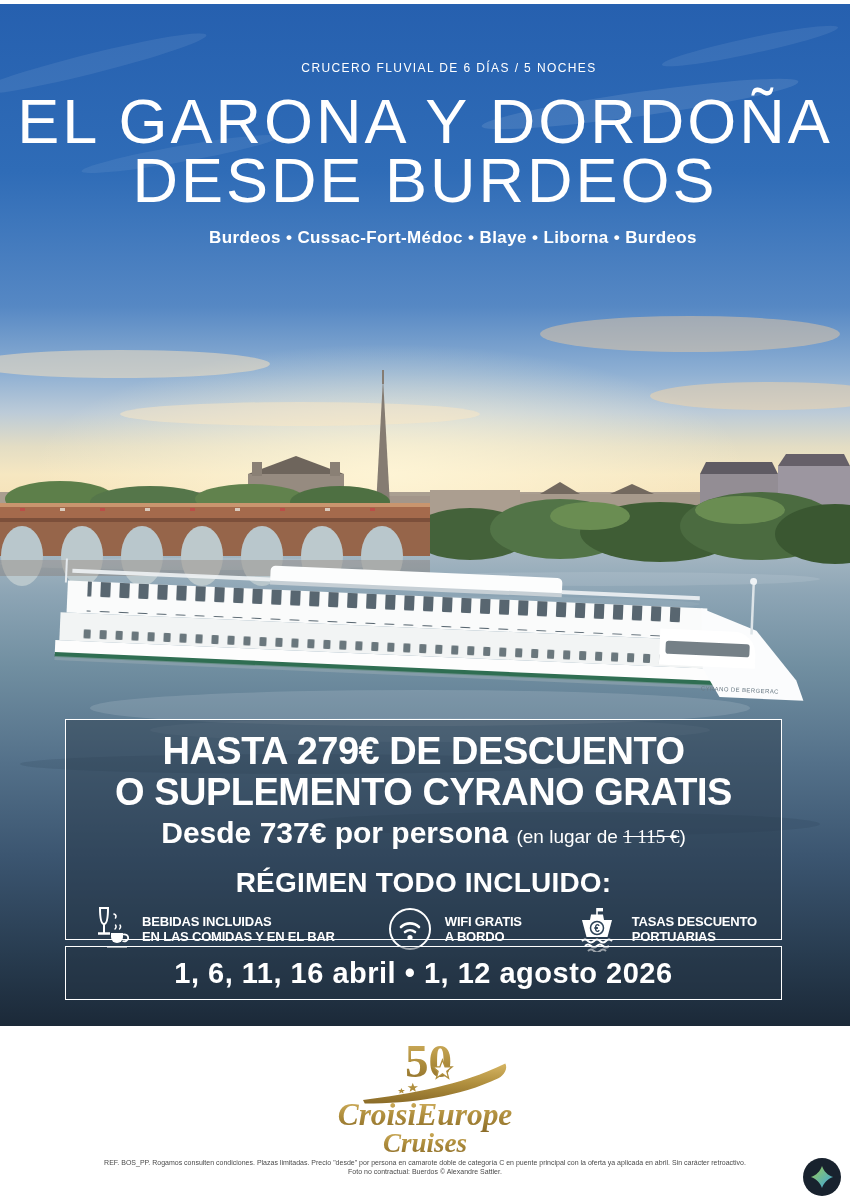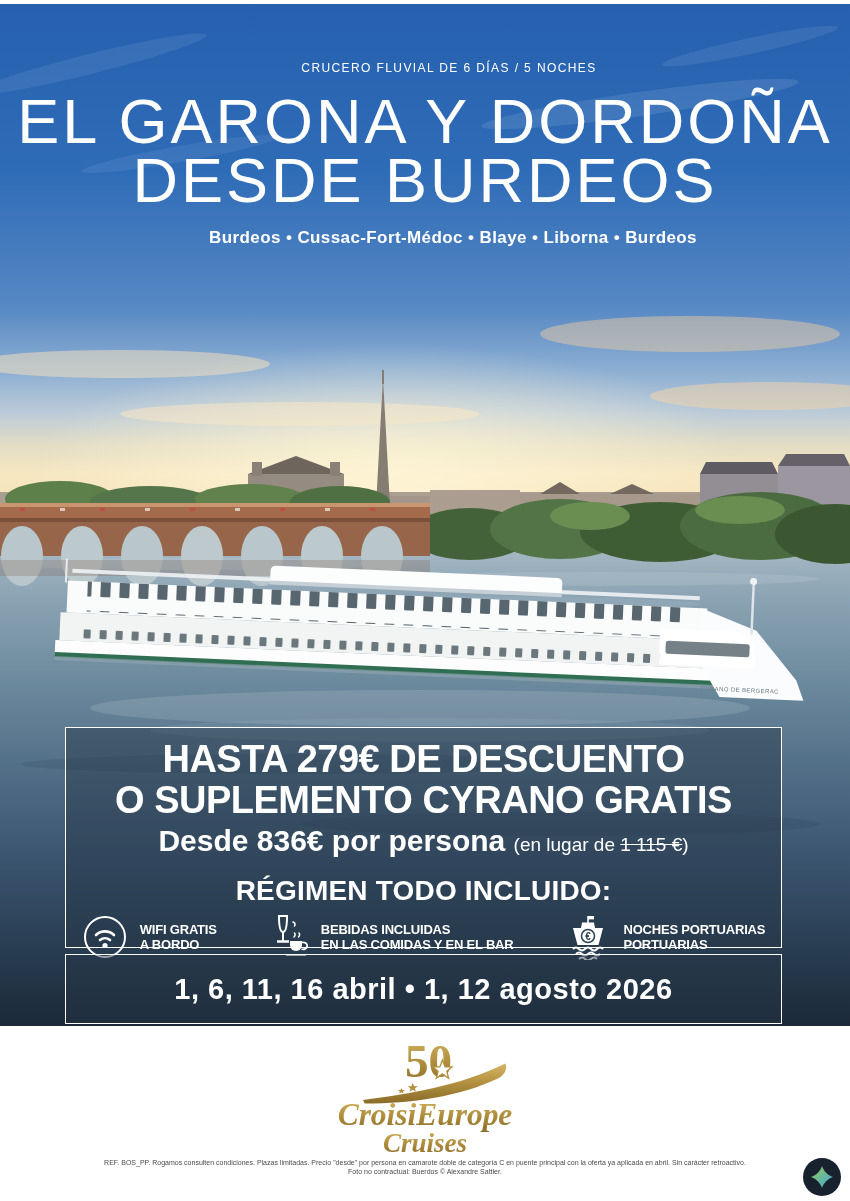--- a/index.html
+++ b/index.html
@@ -13,35 +13,35 @@
 
   
   .hdr { position:absolute; left:0; width:100%; text-align:center; color:#ffffff; z-index:2; }
   .tagline { top:61px; font-size:12px; font-weight:normal; letter-spacing:1.4px;padding-left:24px; }
   .title { top:92px; font-size:63px; line-height:59px; font-weight:400; letter-spacing:3px; }
   .route { top:228px; font-size:17px; font-weight:bold; letter-spacing:0.4px;margin-left:28px; }
 
   
   .offer-box, .dates-box {
     position:absolute; left:65px; width:717px; box-sizing:border-box;
-    border:1.5px solid #ffffff; background:rgba(37,53,69,0.45); color:#ffffff; z-index:2;margin-top:8px;
+    border:1.5px solid #ffffff; background:rgba(37,53,69,0.45); color:#ffffff; z-index:2;
   }
   .offer-box { top:719px; height:221px; display:flex; flex-direction:column; align-items:center; padding-top:11px; }
   .offer-h { font-size:38px; font-weight:bold; line-height:41px; letter-spacing:-0.5px; white-space:nowrap; }
   .price-line { margin-top:3px; font-size:30px; font-weight:bold; white-space:nowrap; }
   .price-note { font-size:19px; font-weight:normal; }
-  .price-old { text-decoration:line-through; }
+  .price-old { text-decoration:line-through;font-family:Liberation Serif, serif; }
   .offer-divider { width:672px; height:1.5px; background:#ffffff; margin-top:10px; }
   .regimen { margin-top:7px; font-size:28px; font-weight:bold; letter-spacing:0.2px; }
   .features { display:flex; align-items:center; margin-top:6px; gap:52px; }
   .feature { display:flex; align-items:center; gap:12px; }
   .feature .ficon { flex:0 0 auto; display:block; }
   .feature-text { font-size:13px; font-weight:bold; line-height:15.5px; text-align:left; letter-spacing:-0.2px; white-space:nowrap; }
 
-  .dates-box { top:946px; height:70px; display:flex; align-items:center; justify-content:center;
+  .dates-box { top:946px; height:54px; display:flex; align-items:center; justify-content:center;
     font-size:29px; font-weight:bold; letter-spacing:0.5px; }
 
   
   .footer { position:absolute; left:0; top:1026px; width:850px; height:209px; background:#ffffff; text-align:center; z-index:2; }
   .logo-svg { display:block; margin:6px auto 0 auto; }
   .legal { font-size:7px; color:#4a4a4a; line-height:9px; width:760px; margin:2px auto 0 auto; }
 
   .badge {
     position:absolute; left:803px; top:1158px; width:38px; height:38px; border-radius:50%;
     background:#18222e; display:flex; align-items:center; justify-content:center; z-index:4; cursor:pointer;
@@ -192,75 +192,75 @@
   <div class="hdr title">
     <div>EL GARONA Y DORDOÑA</div>
     <div>DESDE BURDEOS</div>
   </div>
   <div class="hdr route">Burdeos • Cussac-Fort-Médoc • Blaye • Liborna • Burdeos</div>
 
   <div class="offer-box">
     <div class="offer-h">HASTA 279€ DE DESCUENTO</div>
     <div class="offer-h">O SUPLEMENTO CYRANO GRATIS</div>
     <div class="price-line">
-      <span>Desde 836€ por persona</span>
+      <span>Desde 737€ por persona</span>
       <span class="price-note">
         <span>(en lugar de</span>
         <span class="price-old">1 115 €</span><span>)</span>
       </span>
     </div>
     <div class="offer-divider"></div>
     <div class="regimen">RÉGIMEN TODO INCLUIDO:</div>
 
     <div class="features">
-
-      <div class="feature">
-        <svg class="ficon" width="46" height="46" viewBox="0 0 46 46">
-          <circle cx="23" cy="23" r="20" fill="none" stroke="#ffffff" stroke-width="2"></circle>
-          <path d="M14 21 a13 13 0 0 1 18 0" fill="none" stroke="#ffffff" stroke-width="2.6" stroke-linecap="round"></path>
-          <path d="M18 26 a8 8 0 0 1 10 0" fill="none" stroke="#ffffff" stroke-width="2.6" stroke-linecap="round"></path>
-          <circle cx="23" cy="31.5" r="2.6" fill="#ffffff"></circle>
-        </svg>
-        <div class="feature-text">
-          <div>WIFI GRATIS</div>
-          <div>A BORDO</div>
-        </div>
-      </div>
 
       <div class="feature">
         <svg class="ficon" width="40" height="48" viewBox="0 0 40 48">
           <path d="M10 3 C10 14 11 19 14 19 C17 19 18 14 18 3 Z" fill="none" stroke="#ffffff" stroke-width="2"></path>
           <line x1="14" y1="19" x2="14" y2="28" stroke="#ffffff" stroke-width="2"></line>
           <line x1="8" y1="28.5" x2="20" y2="28.5" stroke="#ffffff" stroke-width="2.5"></line>
           <path d="M24 9 q3 1 1.5 4" fill="none" stroke="#ffffff" stroke-width="1.6" stroke-linecap="round"></path>
           <path d="M25 24 q2 -2 0.5 -4 M29.5 24 q2 -2 0.5 -4" fill="none" stroke="#ffffff" stroke-width="1.4" stroke-linecap="round"></path>
           <path d="M21 28 h12 v4 a6 6 0 0 1 -12 0 z" fill="#ffffff"></path>
           <path d="M33 29.5 a4 3.5 0 1 1 -0.5 6.5" fill="none" stroke="#ffffff" stroke-width="1.8"></path>
           <line x1="17" y1="42" x2="37" y2="42" stroke="#ffffff" stroke-width="2"></line>
         </svg>
         <div class="feature-text">
           <div>BEBIDAS INCLUIDAS</div>
           <div>EN LAS COMIDAS Y EN EL BAR</div>
         </div>
       </div>
 
       <div class="feature">
         <svg class="ficon" width="46" height="46" viewBox="0 0 46 46">
+          <circle cx="23" cy="23" r="20" fill="none" stroke="#ffffff" stroke-width="2"></circle>
+          <path d="M14 21 a13 13 0 0 1 18 0" fill="none" stroke="#ffffff" stroke-width="2.6" stroke-linecap="round"></path>
+          <path d="M18 26 a8 8 0 0 1 10 0" fill="none" stroke="#ffffff" stroke-width="2.6" stroke-linecap="round"></path>
+          <circle cx="23" cy="31.5" r="2.6" fill="#ffffff"></circle>
+        </svg>
+        <div class="feature-text">
+          <div>WIFI GRATIS</div>
+          <div>A BORDO</div>
+        </div>
+      </div>
+
+      <div class="feature">
+        <svg class="ficon" width="46" height="46" viewBox="0 0 46 46">
           <line x1="23" y1="2" x2="23" y2="9" stroke="#ffffff" stroke-width="1.6"></line>
           <path d="M23 2 h6 v3.4 h-6 z" fill="#ffffff"></path>
           <path d="M17 8.5 h12 l1 5.5 h-14 z" fill="#ffffff"></path>
           <path d="M8 14 H38 L33.5 31 H12.5 Z" fill="#ffffff"></path>
           <circle cx="23" cy="22" r="6.5" fill="#ffffff" stroke="#2c4257" stroke-width="1.5"></circle>
           <text x="23" y="25.6" font-size="10" font-weight="bold" fill="#2c4257" text-anchor="middle" font-family="Liberation Sans, sans-serif">€</text>
           <path d="M8 35 q3 -3 6 0 t6 0 t6 0 t6 0 t6 0" fill="none" stroke="#ffffff" stroke-width="2"></path>
           <path d="M11 40 q3 -3 6 0 t6 0 t6 0 t6 0" fill="none" stroke="#ffffff" stroke-width="2"></path>
           <path d="M14 45 q3 -3 6 0 t6 0 t6 0" fill="none" stroke="#ffffff" stroke-width="2"></path>
         </svg>
         <div class="feature-text">
-          <div>NOCHES PORTUARIAS</div>
+          <div>TASAS DESCUENTO</div>
           <div>PORTUARIAS</div>
         </div>
       </div>
     </div>
   </div>
 
   <div class="dates-box">
     <span>1, 6, 11, 16 abril • 1, 12 agosto 2026</span>
   </div>
 

